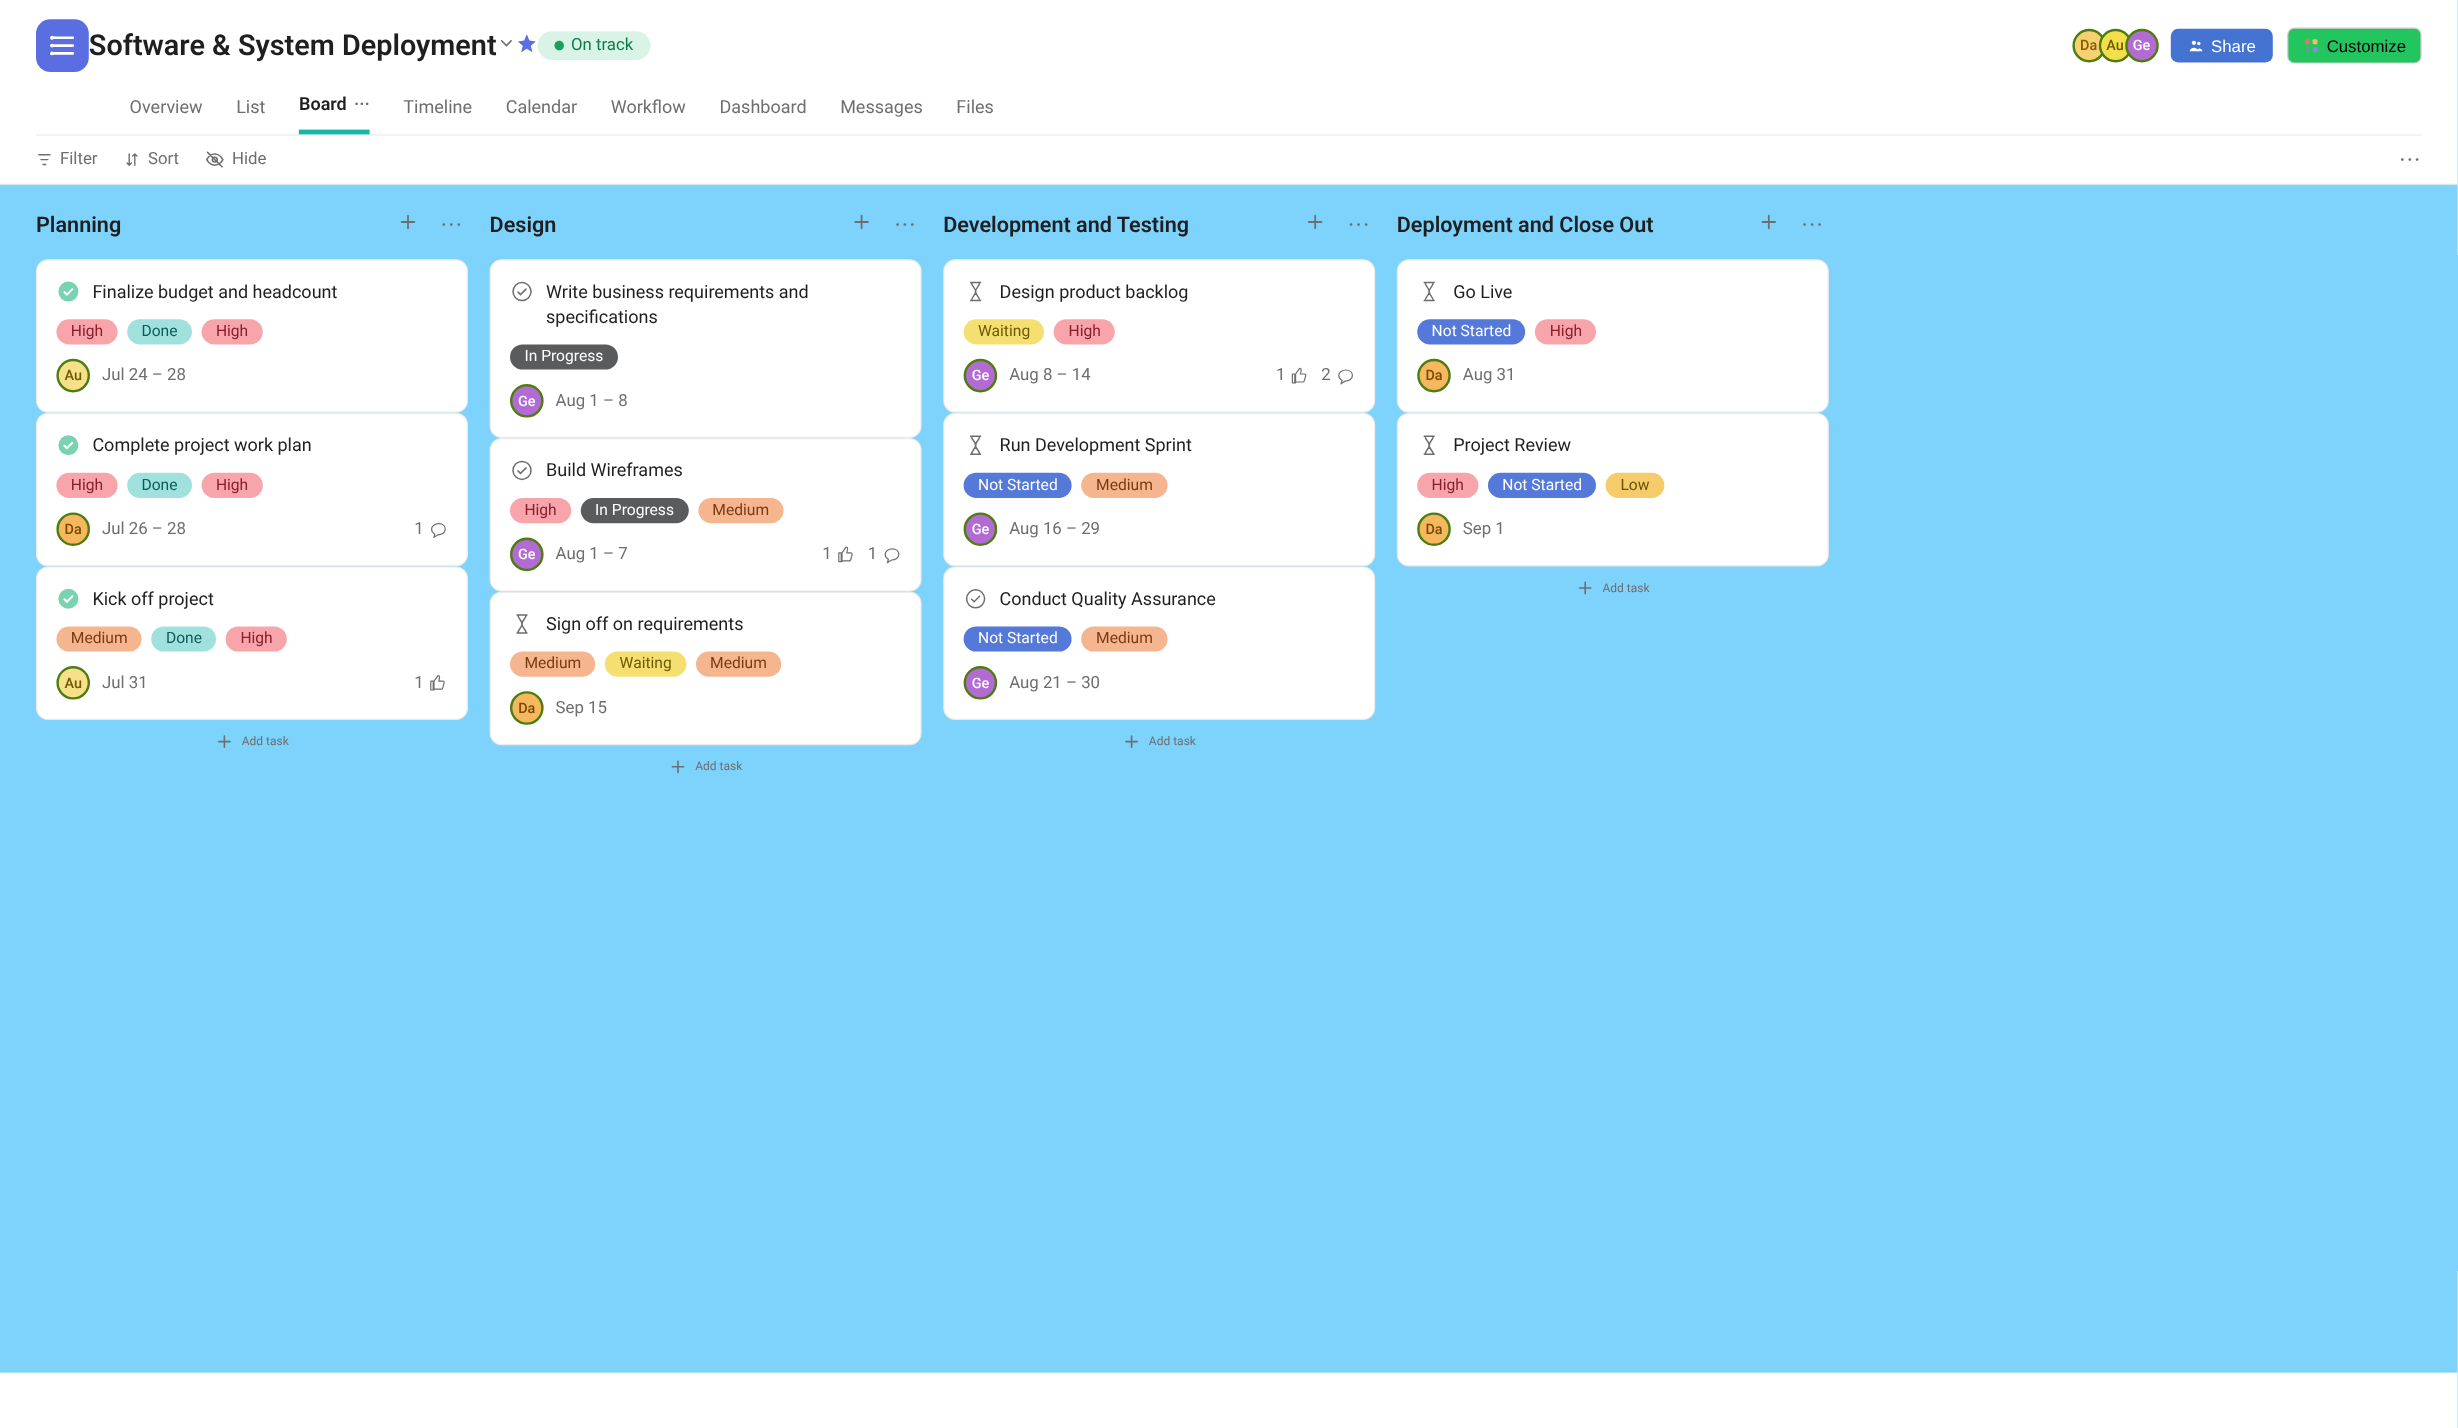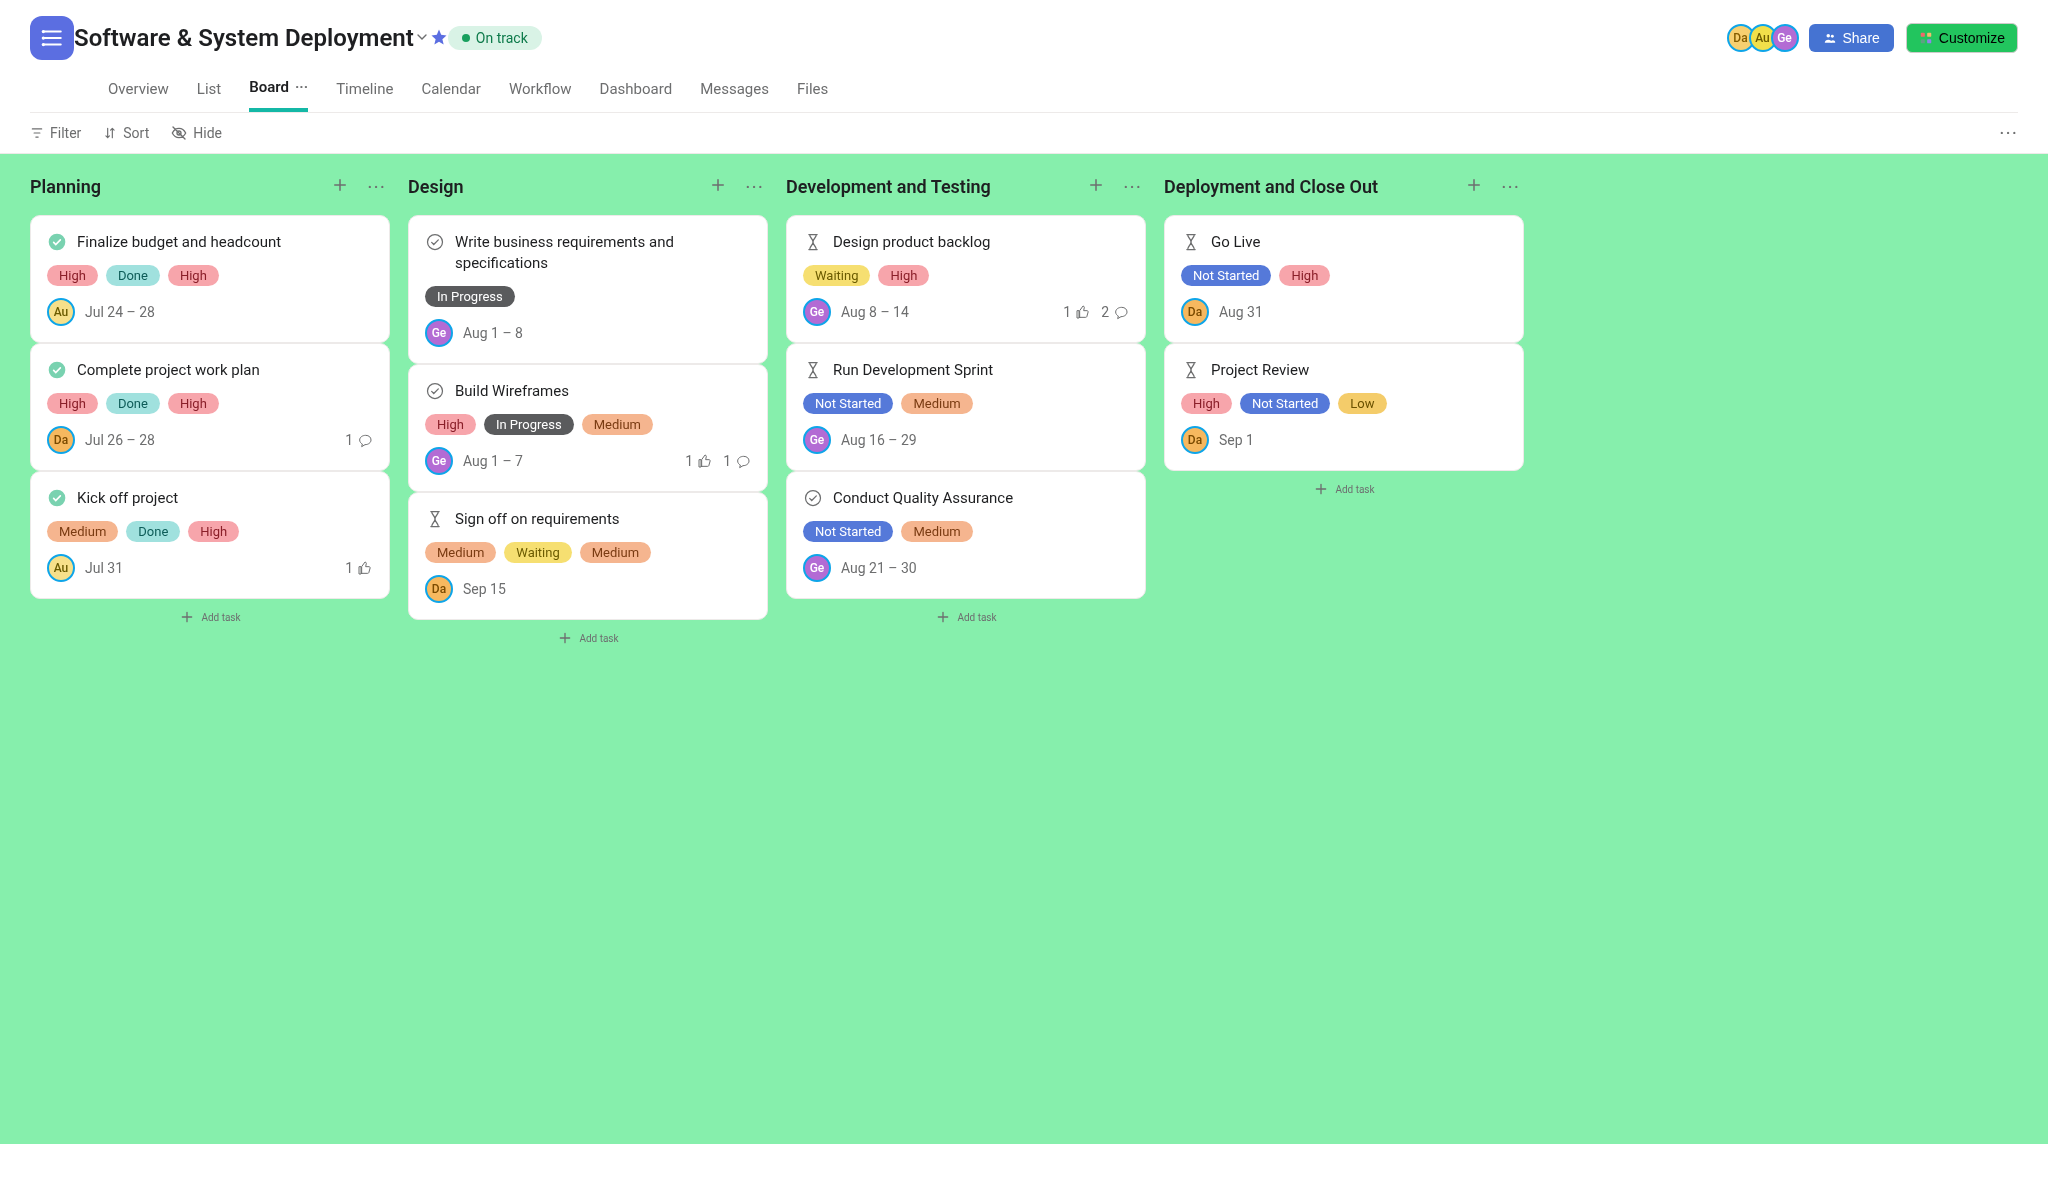--- a/index.html
+++ b/index.html
@@ -8,31 +8,31 @@
   .title-row { display: flex; align-items: center; }
   .project-icon { width: 44px; height: 44px; border-radius: 12px; background: #5b6ee1; display: flex; align-items: center; justify-content: center; }
   .project-icon svg { width: 26px; height: 26px; }
   .project-title { font-size: 24px; font-weight: 600; }
   .chevron { color: #6d6e6f; cursor: pointer; }
   .star { color: #5b6ee1; cursor: pointer; }
   .status-pill { background: #d9f3e6; color: #0d7a4a; padding: 4px 14px; border-radius: 14px; font-size: 14px; display: inline-flex; align-items: center; gap: 6px; }
   .status-dot { width: 8px; height: 8px; border-radius: 50%; background: #18a05e; display:inline-block; }
   .spacer { flex: 1; }
   .members { display: flex; }
-  .avatar { width: 28px; height: 28px; border-radius: 50%; display: flex; align-items: center; justify-content: center; font-size: 12px; font-weight: 500; border: 2px solid #0ea5e9; margin-left: -6px; }
+  .avatar { width: 28px; height: 28px; border-radius: 50%; display: flex; align-items: center; justify-content: center; font-size: 12px; font-weight: 500; border: 2px solid #4d7c0f; margin-left: -6px; }
   .avatar.sm { width: 28px; height: 28px; font-size: 12px; }
   .share-btn { background: #4573d2; color: #fff; border: none; border-radius: 6px; padding: 6px 14px; font-size: 14px; font-weight: 500; display: inline-flex; align-items: center; gap: 6px; cursor: pointer; margin-left: 10px; }
   .customize-btn { background: #22c55e; border: 1px solid #cfcbcb; border-radius: 6px; padding: 6px 12px; font-size: 14px; display: inline-flex; align-items: center; gap: 6px; cursor: pointer; margin-left: 12px; }
   .tabs { display: flex; gap: 28px; margin-top: 18px; border-bottom: 1px solid #edeae9; padding-left: 78px; }
   .tab { padding: 0 0 12px 0; color: #6d6e6f; font-size: 15px; cursor: pointer; display: flex; align-items: center; gap: 6px; }
   .tab.active { color: #1e1f21; font-weight: 600; border-bottom: 4px solid #14b8a6; }
   .tab .dots { color: #6d6e6f; }
   .toolbar { display: flex; align-items: center; gap: 22px; padding: 12px 30px; border-bottom: 1px solid #edeae9; color: #6d6e6f; font-size: 14px; }
   .tool { display: inline-flex; align-items: center; gap: 6px; cursor: pointer; }
-  .board { display: flex; gap: 18px; padding: 18px 30px; overflow-x: auto; background: #86efac; align-items: flex-start; min-height: calc(100vh - 200px);}
+  .board { display: flex; gap: 18px; padding: 18px 30px; overflow-x: auto; background: #7dd3fc; align-items: flex-start; min-height: calc(100vh - 200px);}
   .column { flex: 0 0 360px; }
   .col-head { display: flex; align-items: center; gap: 10px; margin-bottom: 14px; }
   .col-title { font-size: 18px; font-weight: 600; flex: 1; }
   .col-action { color: #6d6e6f; cursor: pointer; padding: 4px; }
   .card { background: #fff; border: 1px solid #edeae9; border-radius: 10px; padding: 16px; }
   .card-title-row { display: flex; align-items: flex-start; gap: 10px; }
   .check-circle { width: 20px; height: 20px; flex-shrink: 0; }
   .card-title { font-size: 15px; color: #1e1f21; line-height: 1.4; }
   .tags { display: flex; flex-wrap: wrap; gap: 8px; margin-top: 12px; }
   .tag { padding: 3px 12px; border-radius: 12px; font-size: 13px; font-weight: 400; }

